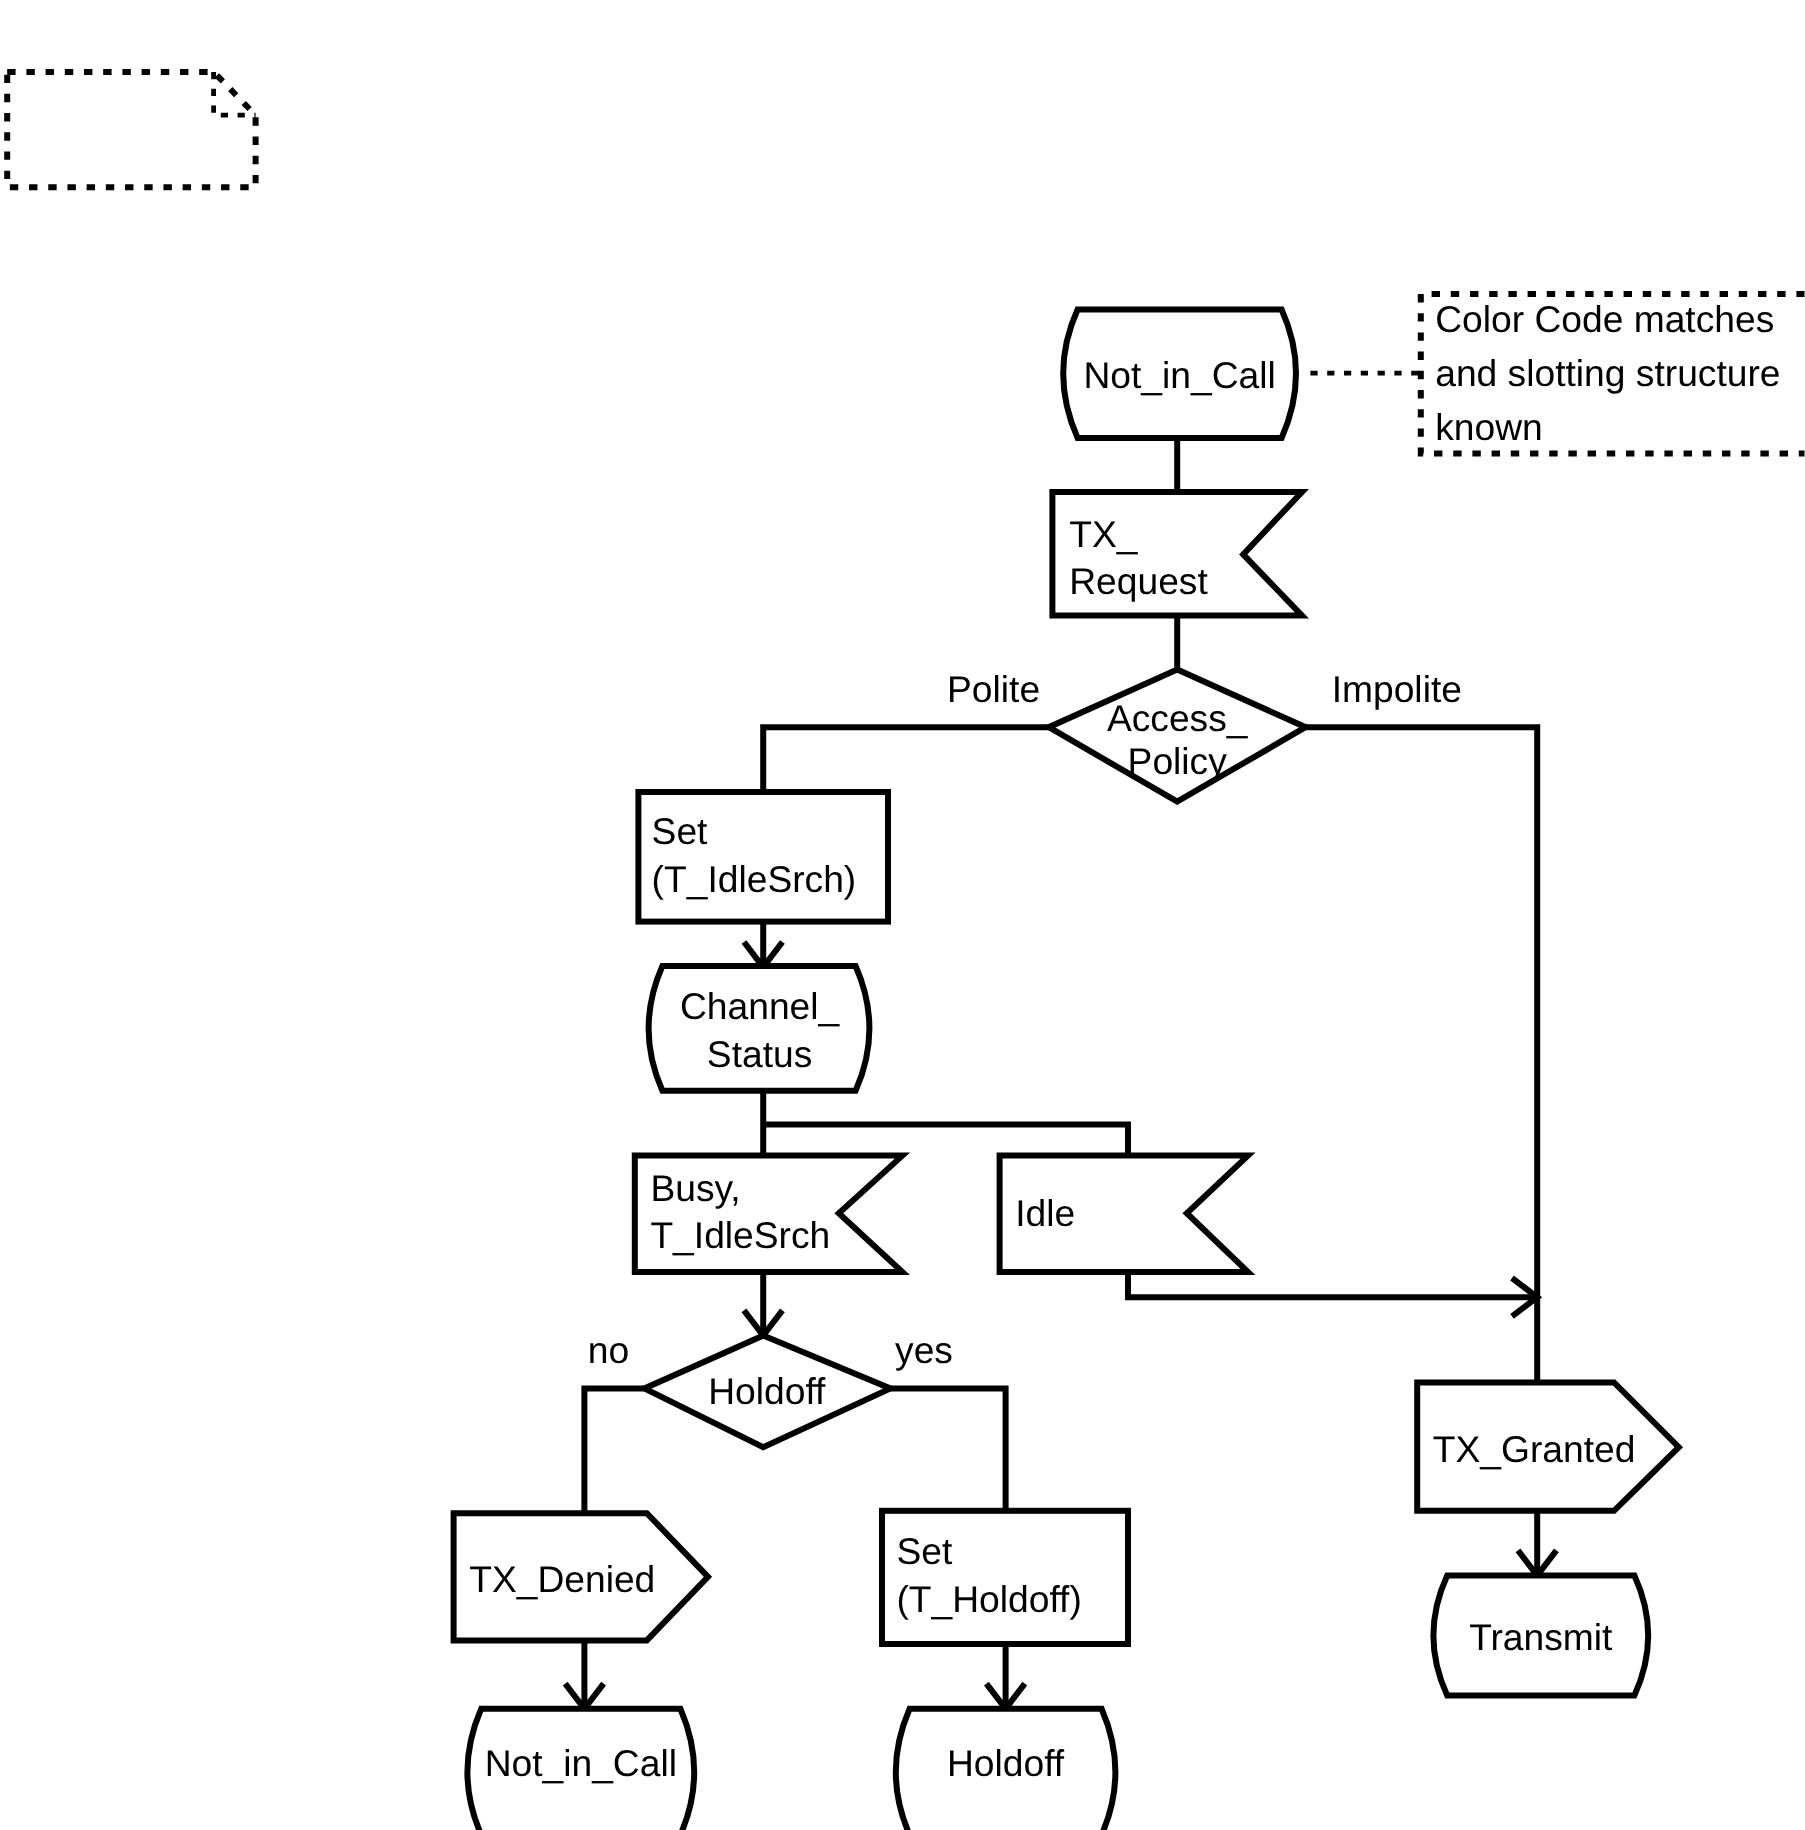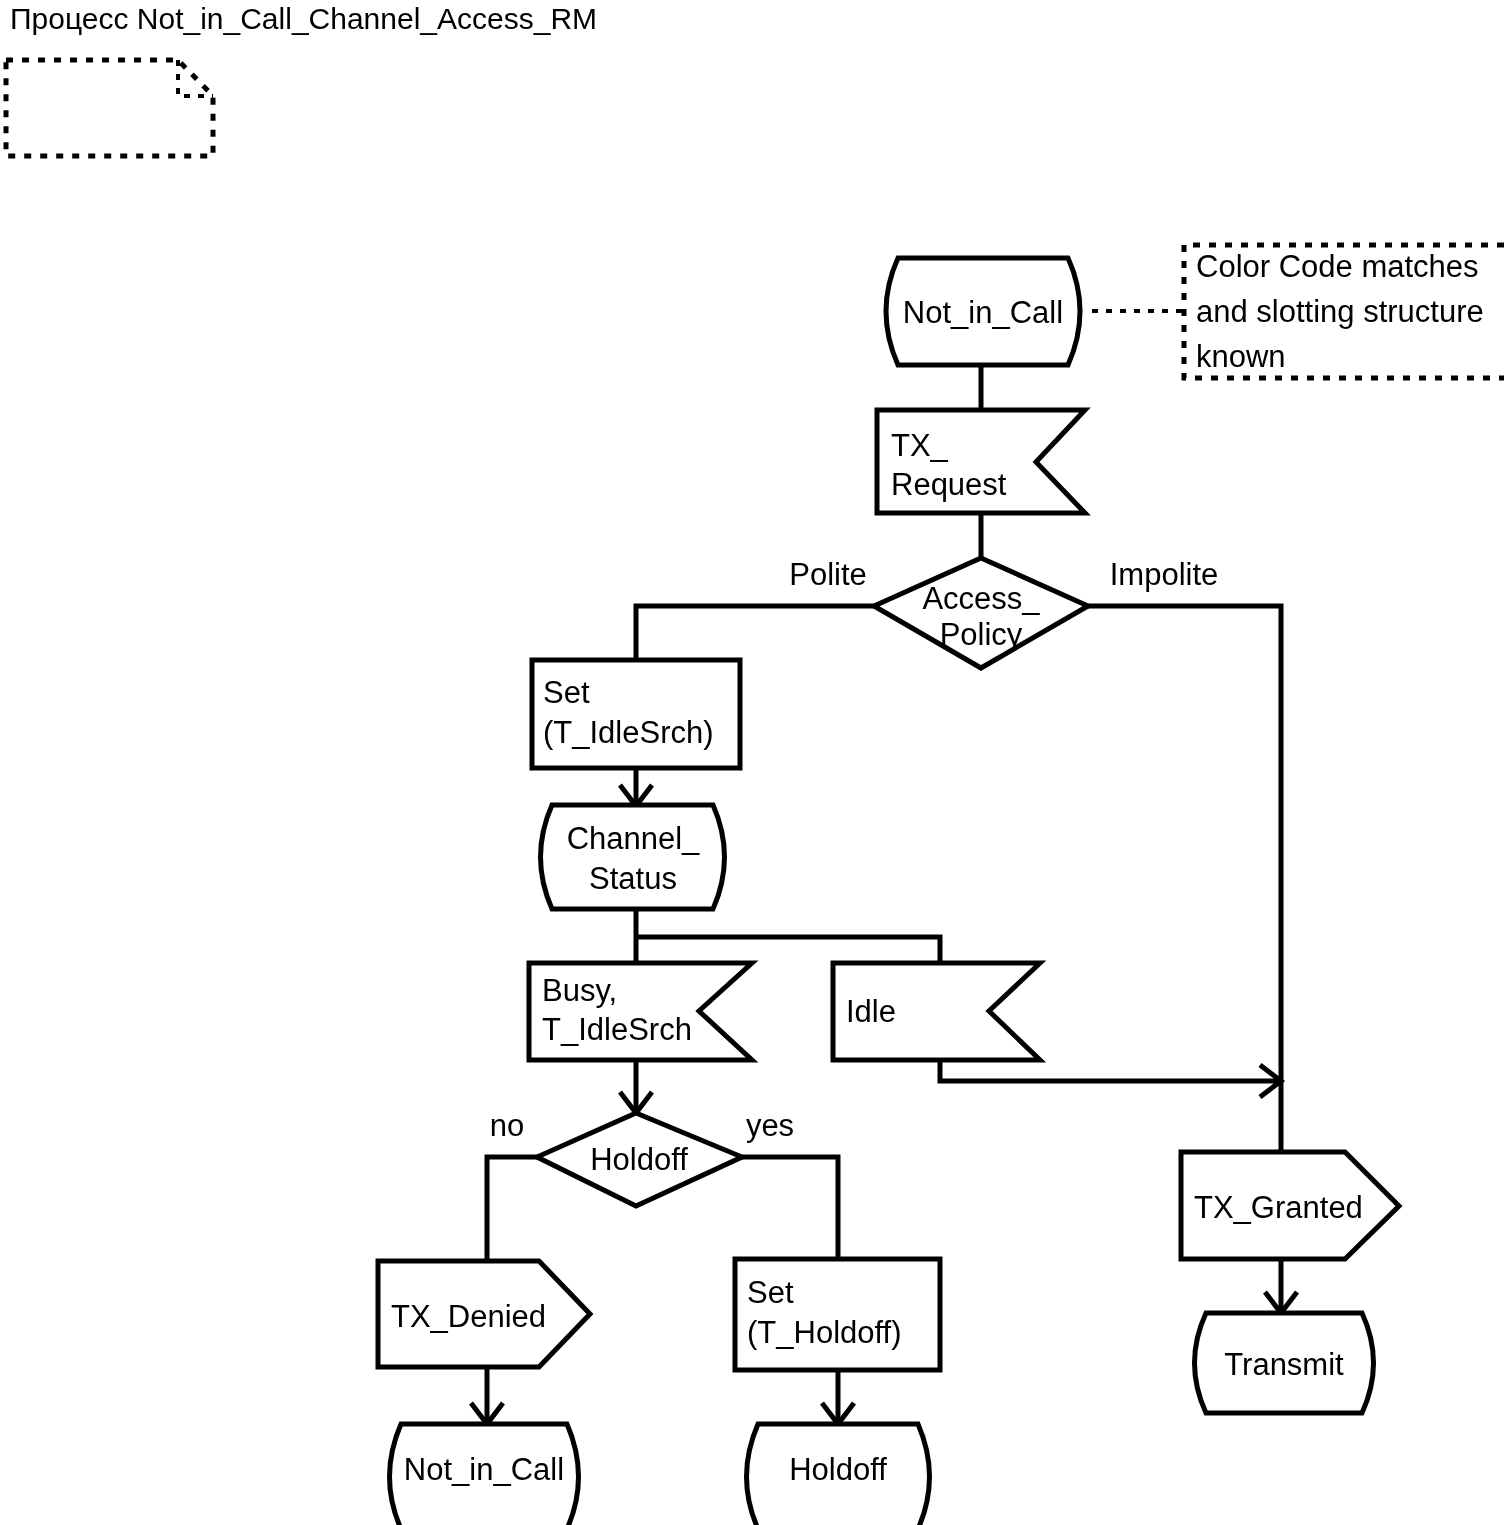--- a/index.html
+++ b/index.html
@@ -78,21 +78,20 @@
     font-size: 31px;
     fill: #000000;
     text-anchor: start;
   }
 </style>
 </head>
 <body>
 
 <div id="page">
 
-  <div id="diagram-title">Процесс Not_in_Call_Channel_Access_RM</div>
 
   <svg id="canvas" viewBox="0 0 1504 1525" xmlns="http://www.w3.org/2000/svg">
 
     <g>
       <path class="dotted-box" d="M 6 60 L 178 60 L 213 96 L 213 156 L 6 156 Z"></path>
       <path class="dotted-line" d="M 178 60 L 178 96 L 213 96"></path>
     </g>
 
     <g>
       <path class="dotted-box" d="M 1504 245 L 1184 245 L 1184 378 L 1504 378"></path>

